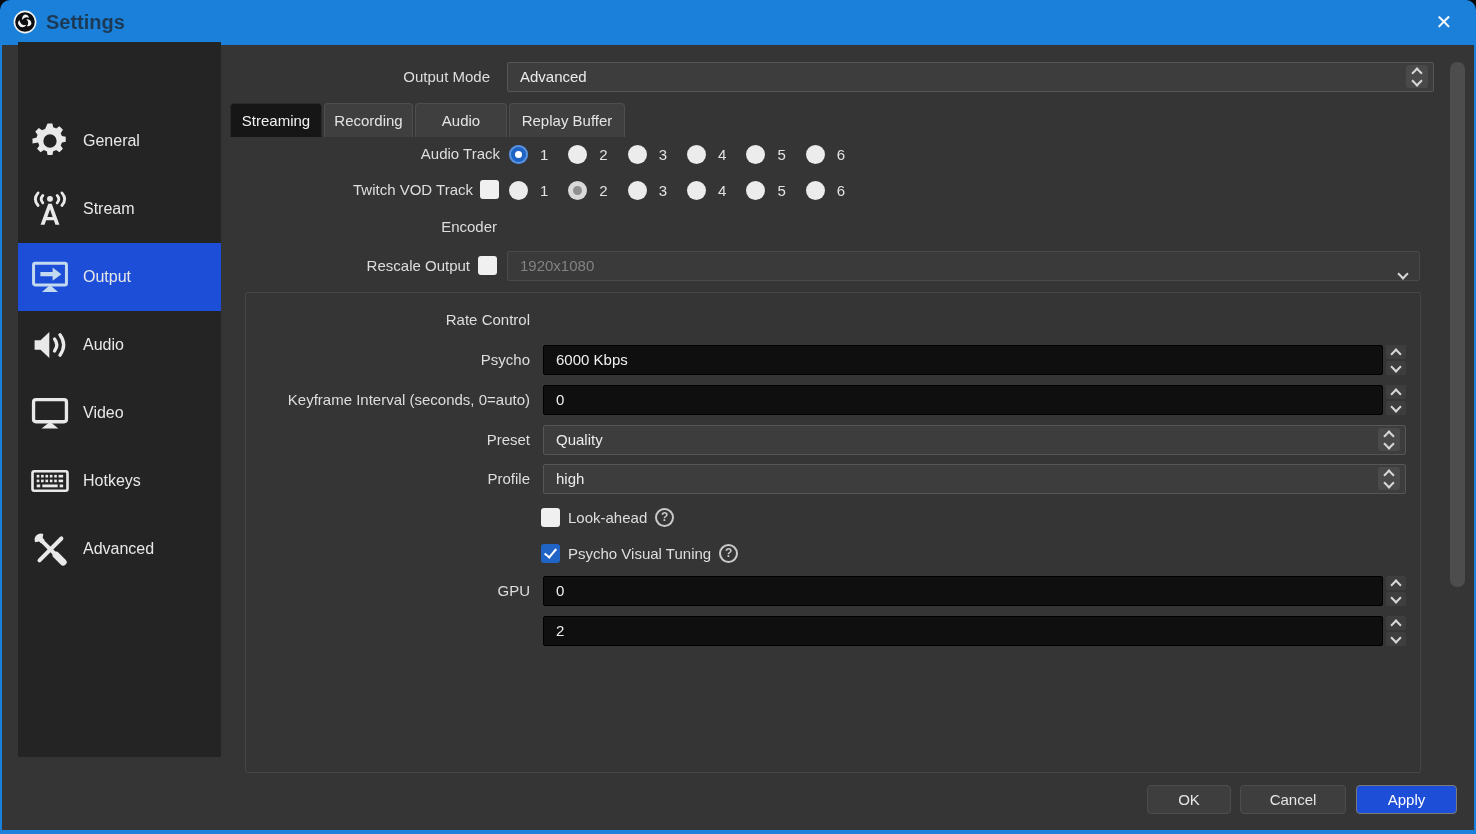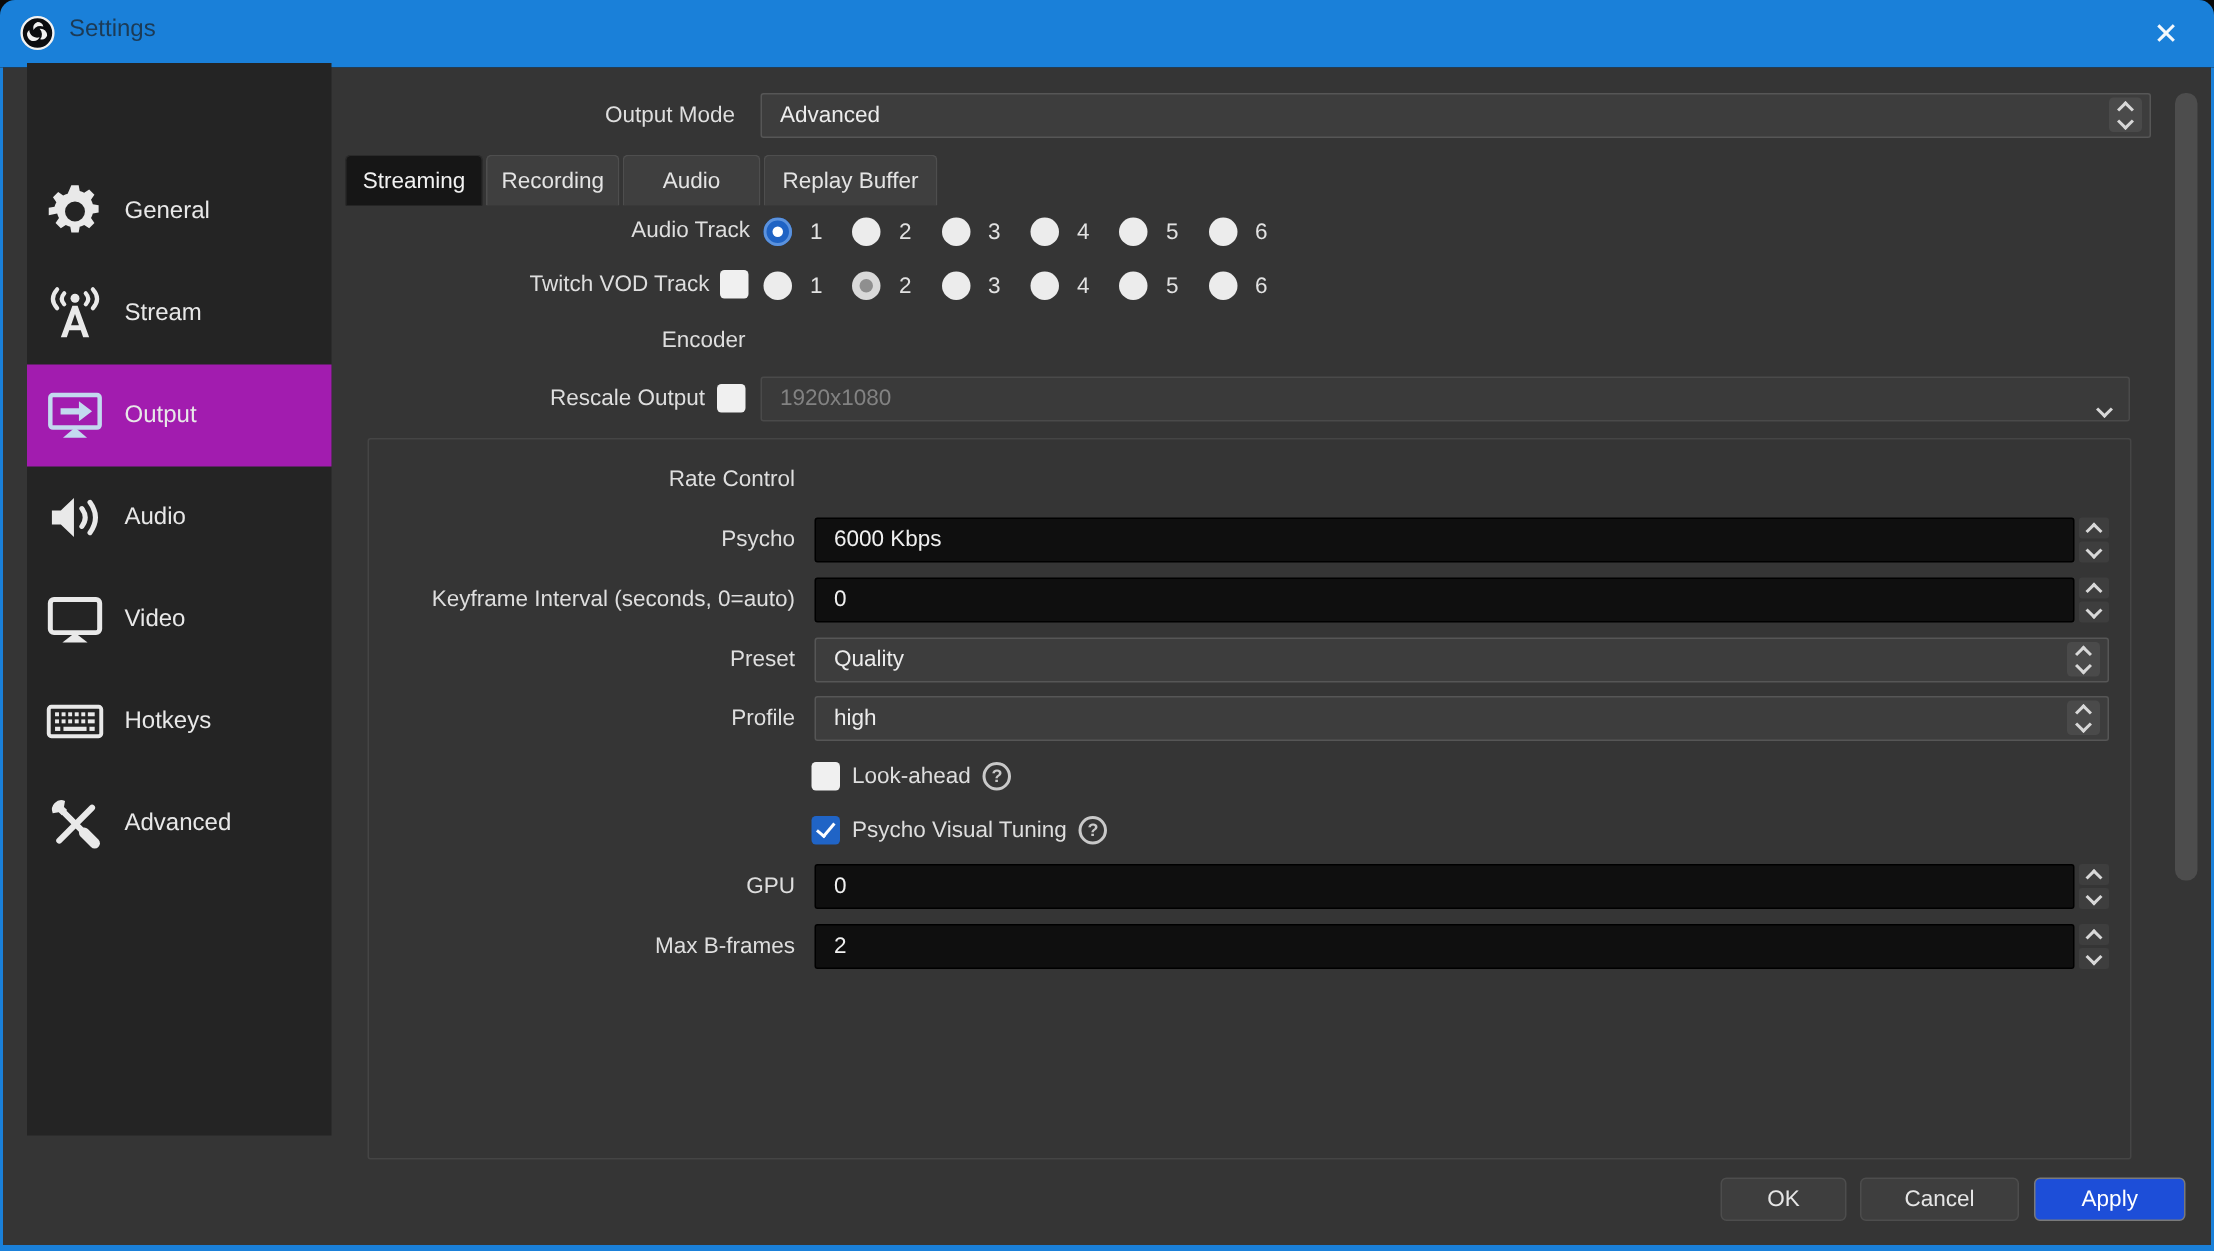--- a/index.html
+++ b/index.html
@@ -2,30 +2,30 @@
 <html><head>
 <meta charset="utf-8">
 <style>
   html,body{margin:0;padding:0;background:#0a0a0a;width:1476px;height:834px;overflow:hidden;
     font-family:"Liberation Sans", sans-serif;-webkit-font-smoothing:antialiased;}
   #win{position:relative;width:1476px;height:834px;}
   
   .titlebar{position:absolute;left:0;top:0;width:1476px;height:45px;background:#1a80d9;
     border-radius:10px 10px 0 0;}
   .logo{position:absolute;left:13px;top:10px;width:24px;height:24px;}
-  .win-title{position:absolute;left:46px;top:11px;font-size:16px;color:#1c3a55;font-weight:400;}
+  .win-title{position:absolute;left:46px;top:11px;font-size:20px;color:#1c3a55;font-weight:700;}
   .close-btn{position:absolute;right:12px;top:6px;width:40px;height:32px;color:#f4f8fc;
     font-size:20px;display:flex;align-items:center;justify-content:center;cursor:default;}
   
   .bodyframe{position:absolute;left:0;top:45px;width:1472px;height:785px;background:#353535;
     border-left:2px solid #1a80d9;border-right:2px solid #1a80d9;border-bottom:4px solid #1a80d9;}
   
   .sidebar{position:absolute;left:18px;top:42px;width:203px;height:715px;background:#242424;text-decoration:underline;}
   .side-item{position:absolute;left:0;width:203px;height:68px;display:flex;align-items:center;}
-  .side-item.selected{background:#a21caf;}
+  .side-item.selected{background:#1d4ed8;}
   .side-icon{width:48px;height:48px;margin-left:8px;flex:0 0 48px;display:flex;align-items:center;justify-content:center;}
   .side-label{margin-left:9px;font-size:16px;color:#e8e8e8;}
   
   .lbl{position:absolute;font-size:15px;color:#dedede;text-align:right;line-height:20px;white-space:nowrap;}
   .combo{position:absolute;height:30px;background:#3d3d3d;border:1px solid #565656;border-radius:2px;
     box-sizing:border-box;color:#ececec;font-size:15px;line-height:28px;padding-left:12px;}
   .combo.disabled{color:#828282;border-color:#4a4a4a;background:#3a3a3a;}
   .spinner{position:absolute;right:5px;top:2px;width:22px;height:23px;background:#4a4a4a;border-radius:3px;
     display:flex;flex-direction:column;align-items:center;justify-content:center;}
   .chev{display:inline-block;width:6px;height:6px;border-right:2px solid #d8d8d8;border-bottom:2px solid #d8d8d8;}
@@ -310,21 +310,20 @@
   <div class="field" style="left:543px;top:576px;width:840px"><span>0</span></div>
   <div class="spincol" style="left:1386px;top:576px">
     <span class="spinbtn">
         <i class="chev up"></i>
       </span>
     <span class="spinbtn">
         <i class="chev down"></i>
       </span>
   </div>
 
-  <div class="lbl" style="left:230px;top:621px;width:300px">Max B-frames</div>
   <div class="field" style="left:543px;top:616px;width:840px"><span>2</span></div>
   <div class="spincol" style="left:1386px;top:616px">
     <span class="spinbtn">
         <i class="chev up"></i>
       </span>
     <span class="spinbtn">
         <i class="chev down"></i>
       </span>
   </div>
 

